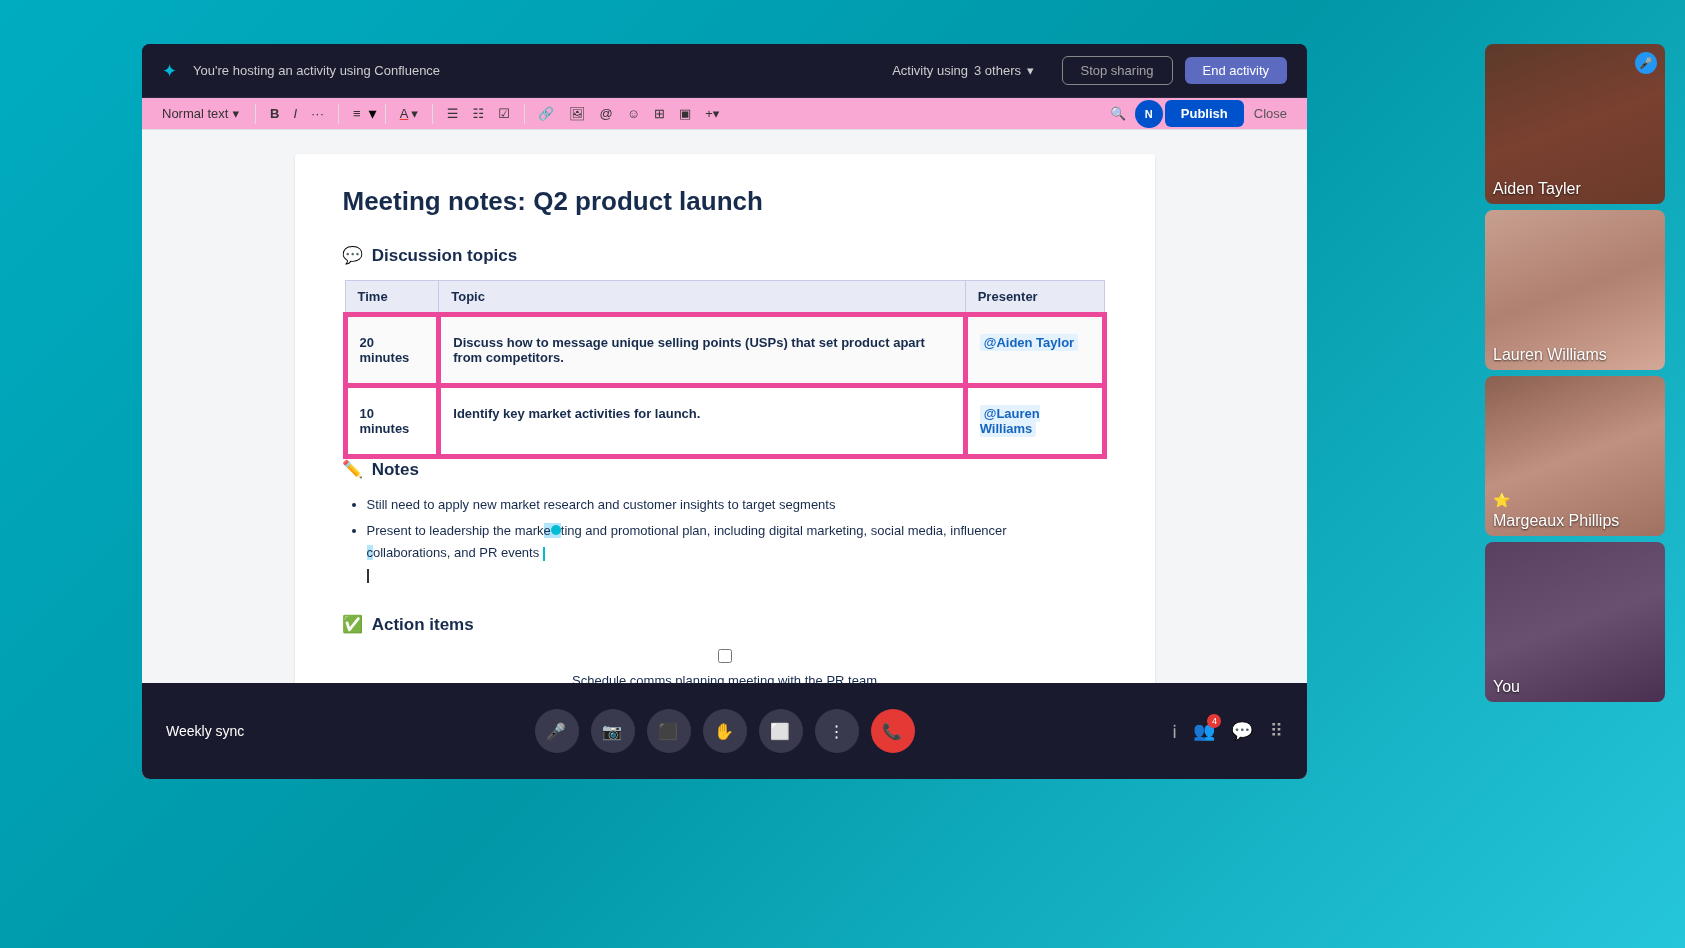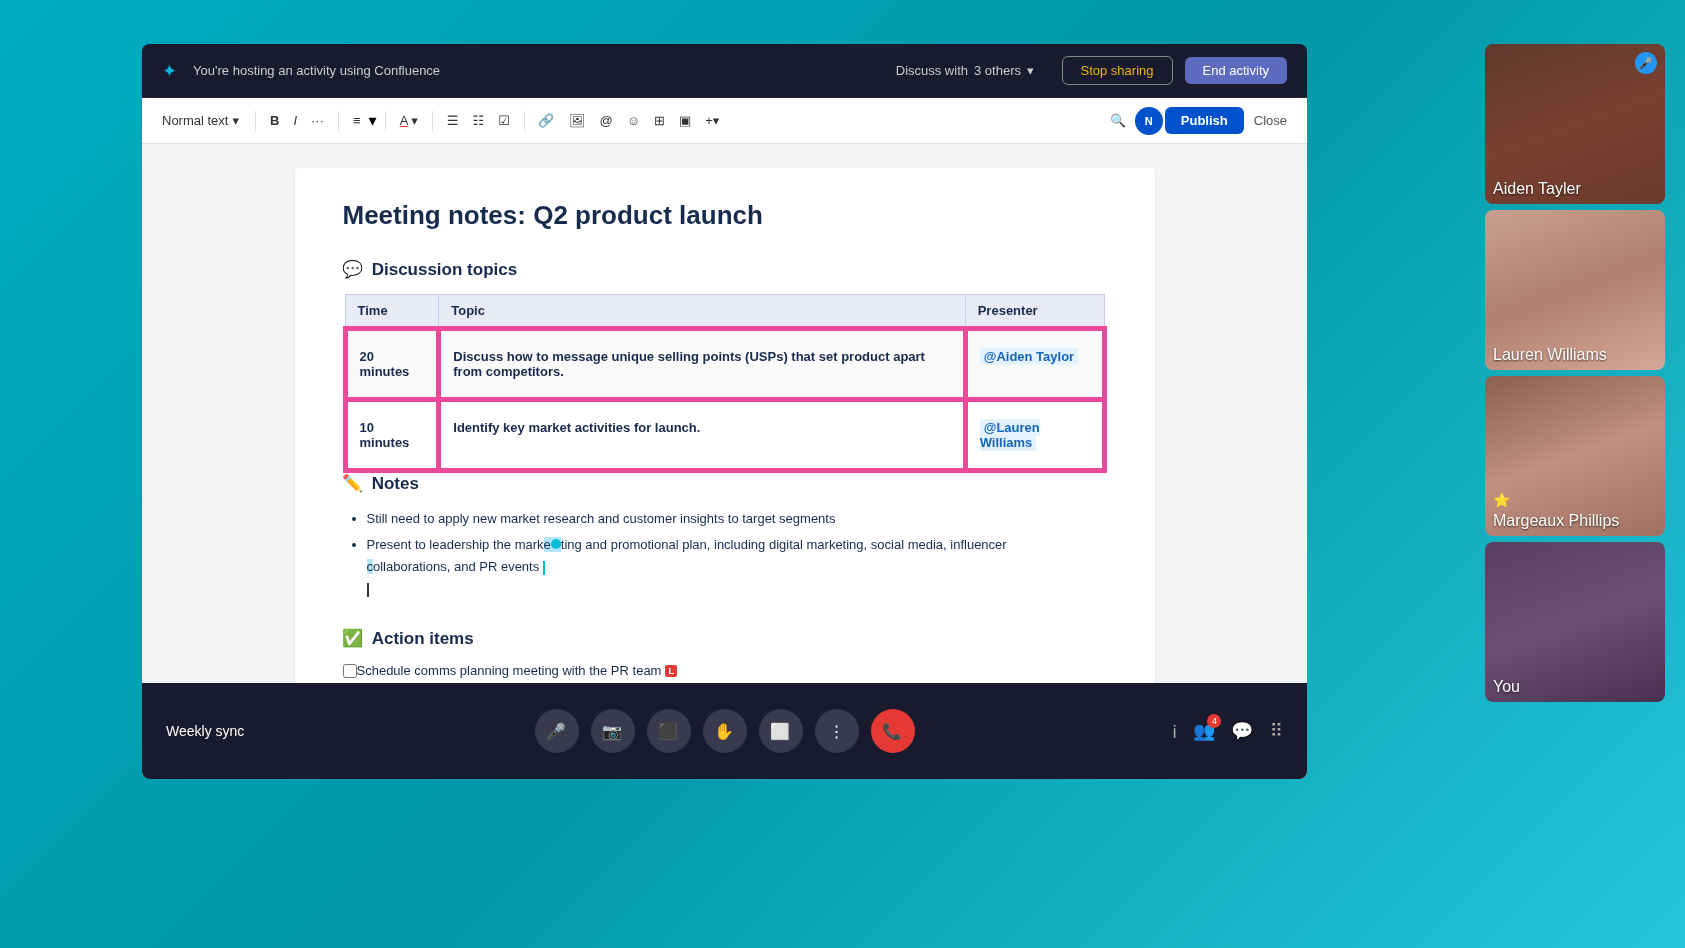--- a/index.html
+++ b/index.html
@@ -54,44 +54,44 @@
       color: #ccc;
       font-size: 13px;
       display: flex;
       align-items: center;
       gap: 6px;
       margin-right: 16px;
     }
     .btn-stop {
       background: transparent;
       border: 1.5px solid #888;
-      color: #eab308;
+      color: #a3a3a3;
       padding: 6px 18px;
       border-radius: 6px;
       cursor: pointer;
       font-size: 13px;
       font-weight: 500;
     }
     .btn-end {
       background: #5c6bc0;
       border: none;
       color: #fff;
       padding: 6px 18px;
       border-radius: 6px;
       cursor: pointer;
       font-size: 13px;
       font-weight: 500;
     }
     
     .editor-toolbar {
-      background: #ffffff;
+      background: #f9a8d4;
       display: flex;
       align-items: center;
       padding: 0 12px;
-      height: 46px;
+      height: 32px;
       gap: 4px;
       border-bottom: 1px solid #e0e0e0;
     }
     .toolbar-group {
       display: flex;
       align-items: center;
       gap: 2px;
     }
     .toolbar-divider {
       width: 1px;
@@ -249,23 +249,25 @@
       align-items: center;
       gap: 8px;
       font-size: 17px;
       font-weight: 600;
       color: #172b4d;
       margin-bottom: 14px;
     }
     .action-item {
       display: flex;
       align-items: center;
+      gap: 10px;
       font-size: 13px;
       color: #172b4d;
       position: relative;
+      flex-direction: column;
     }
     .action-item input[type="checkbox"] {
       width: 14px;
       height: 14px;
     }
     .cursor-flag {
       display: inline-block;
       background: #e53935;
       color: #fff;
       font-size: 9px;
@@ -413,21 +415,21 @@
 <body>
 
 <div class="bg-teal"></div>
 
 <div class="main-window">
 
   <div class="activity-banner">
     <span class="confluence-logo">✦</span>
     <span class="hosting-text">You're hosting an activity using Confluence</span>
     <div class="activity-badge">
-      <span>Discuss with</span>
+      <span>Activity using</span>
       <span>3 others</span>
       <span>▾</span>
     </div>
     <button class="btn-stop">Stop sharing</button>
     <button class="btn-end">End activity</button>
   </div>
 
   <div class="editor-toolbar">
     <div class="toolbar-group">
       <button class="text-style-selector">

